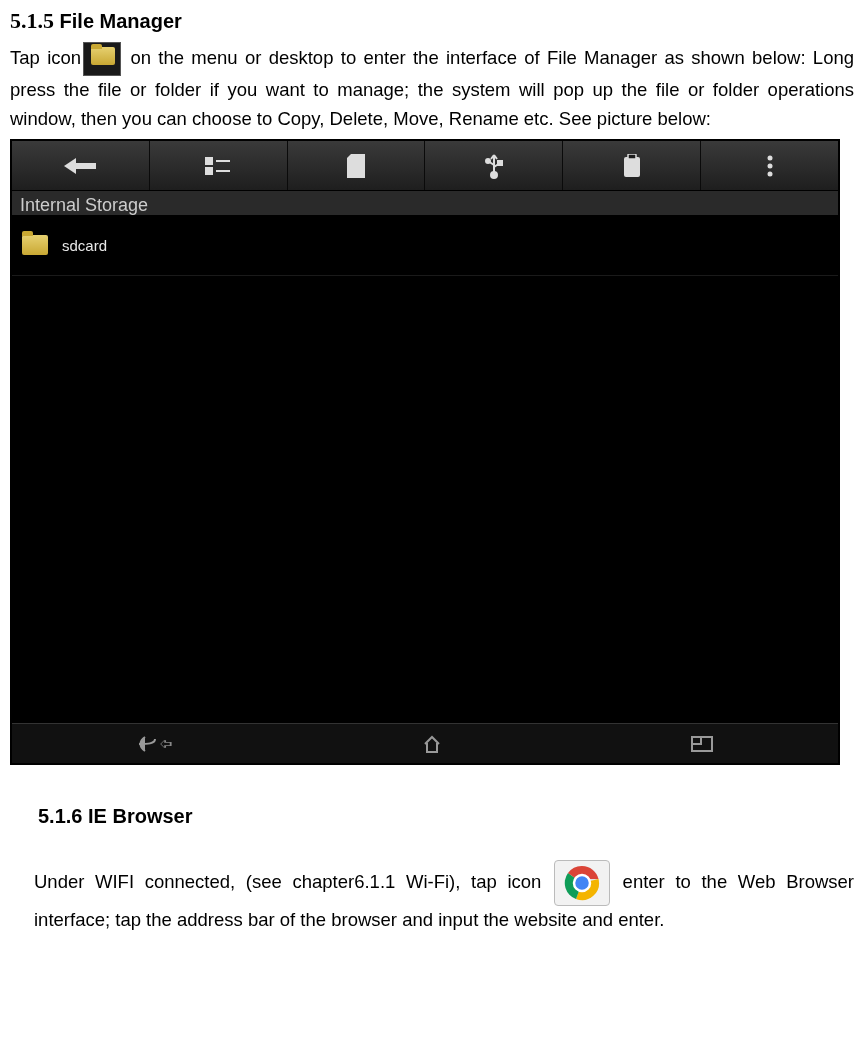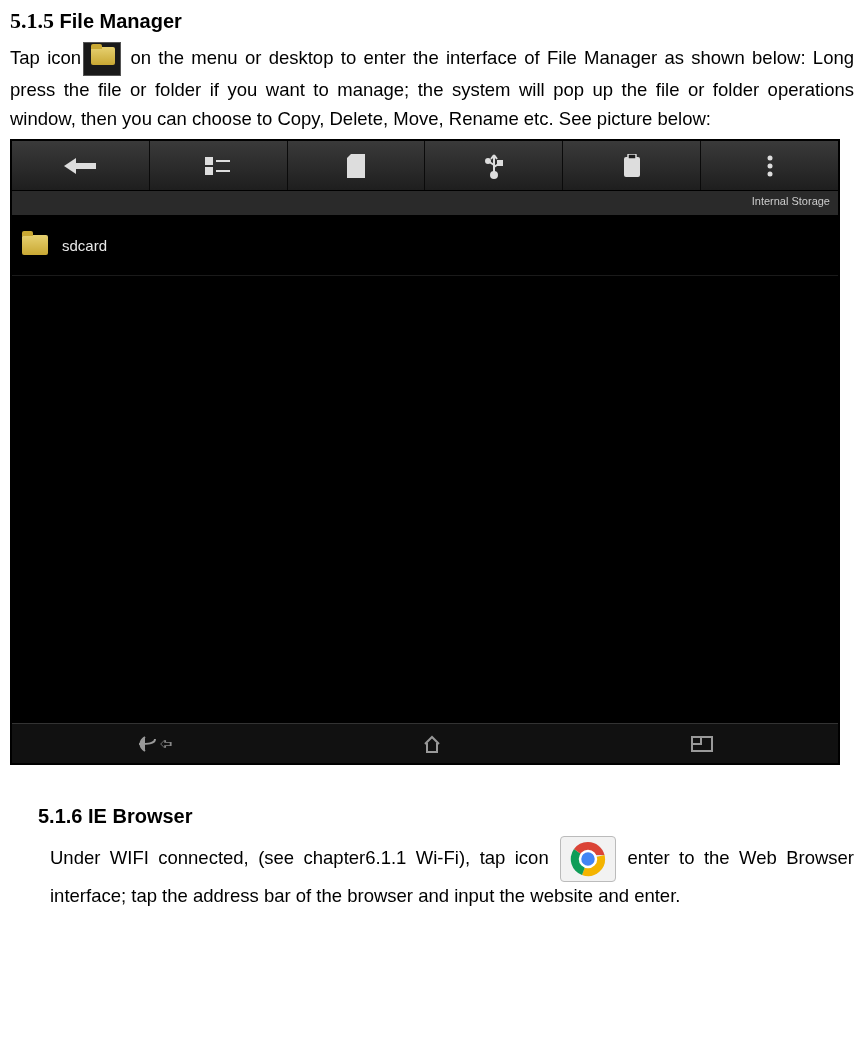--- a/index.html
+++ b/index.html
@@ -87,23 +87,22 @@
     justify-content: center;
     border-right: 1px solid #0a0a0a;
     color: #ddd;
   }
   .fm-tb-btn:last-child { border-right: none; }
   .fm-tb-btn svg { fill: #ddd; }
   .fm-header {
     height: 24px;
     background: #2a2a2a;
     color: #ccc;
-    font-size: 11px;
+    font-size: 18px;
     padding: 4px 8px;
-    text-align: right;
   }
   .fm-row {
     height: 61px;
     display: flex;
     align-items: center;
     padding: 0 10px;
     color: #e8e8e8;
     font-size: 15px;
     border-bottom: 1px solid #1a1a1a;
   }
@@ -144,27 +143,27 @@
     background: #111;
     border-top: 1px solid #333;
     display: flex;
     justify-content: space-around;
     align-items: center;
   }
   .fm-nav-btn { color: #888; display:flex; align-items:center; justify-content:center; }
   .section-heading-2 {
     font-size: 20px;
     font-weight: bold;
-    margin: 0 0 8px 28px;
+    margin: 0 0 32px 28px;
   }
   .body-text-2 {
     font-size: 18.5px;
     line-height: 1.55;
     text-align: justify;
-    margin: 0 0 4px 40px;
+    margin: 0 0 4px 24px;
   }
 </style>
 </head>
 <body>
 
 <h3 class="section-heading">
   <span class="num">5.1.5</span>
   <span>File Manager</span>
 </h3>
 

